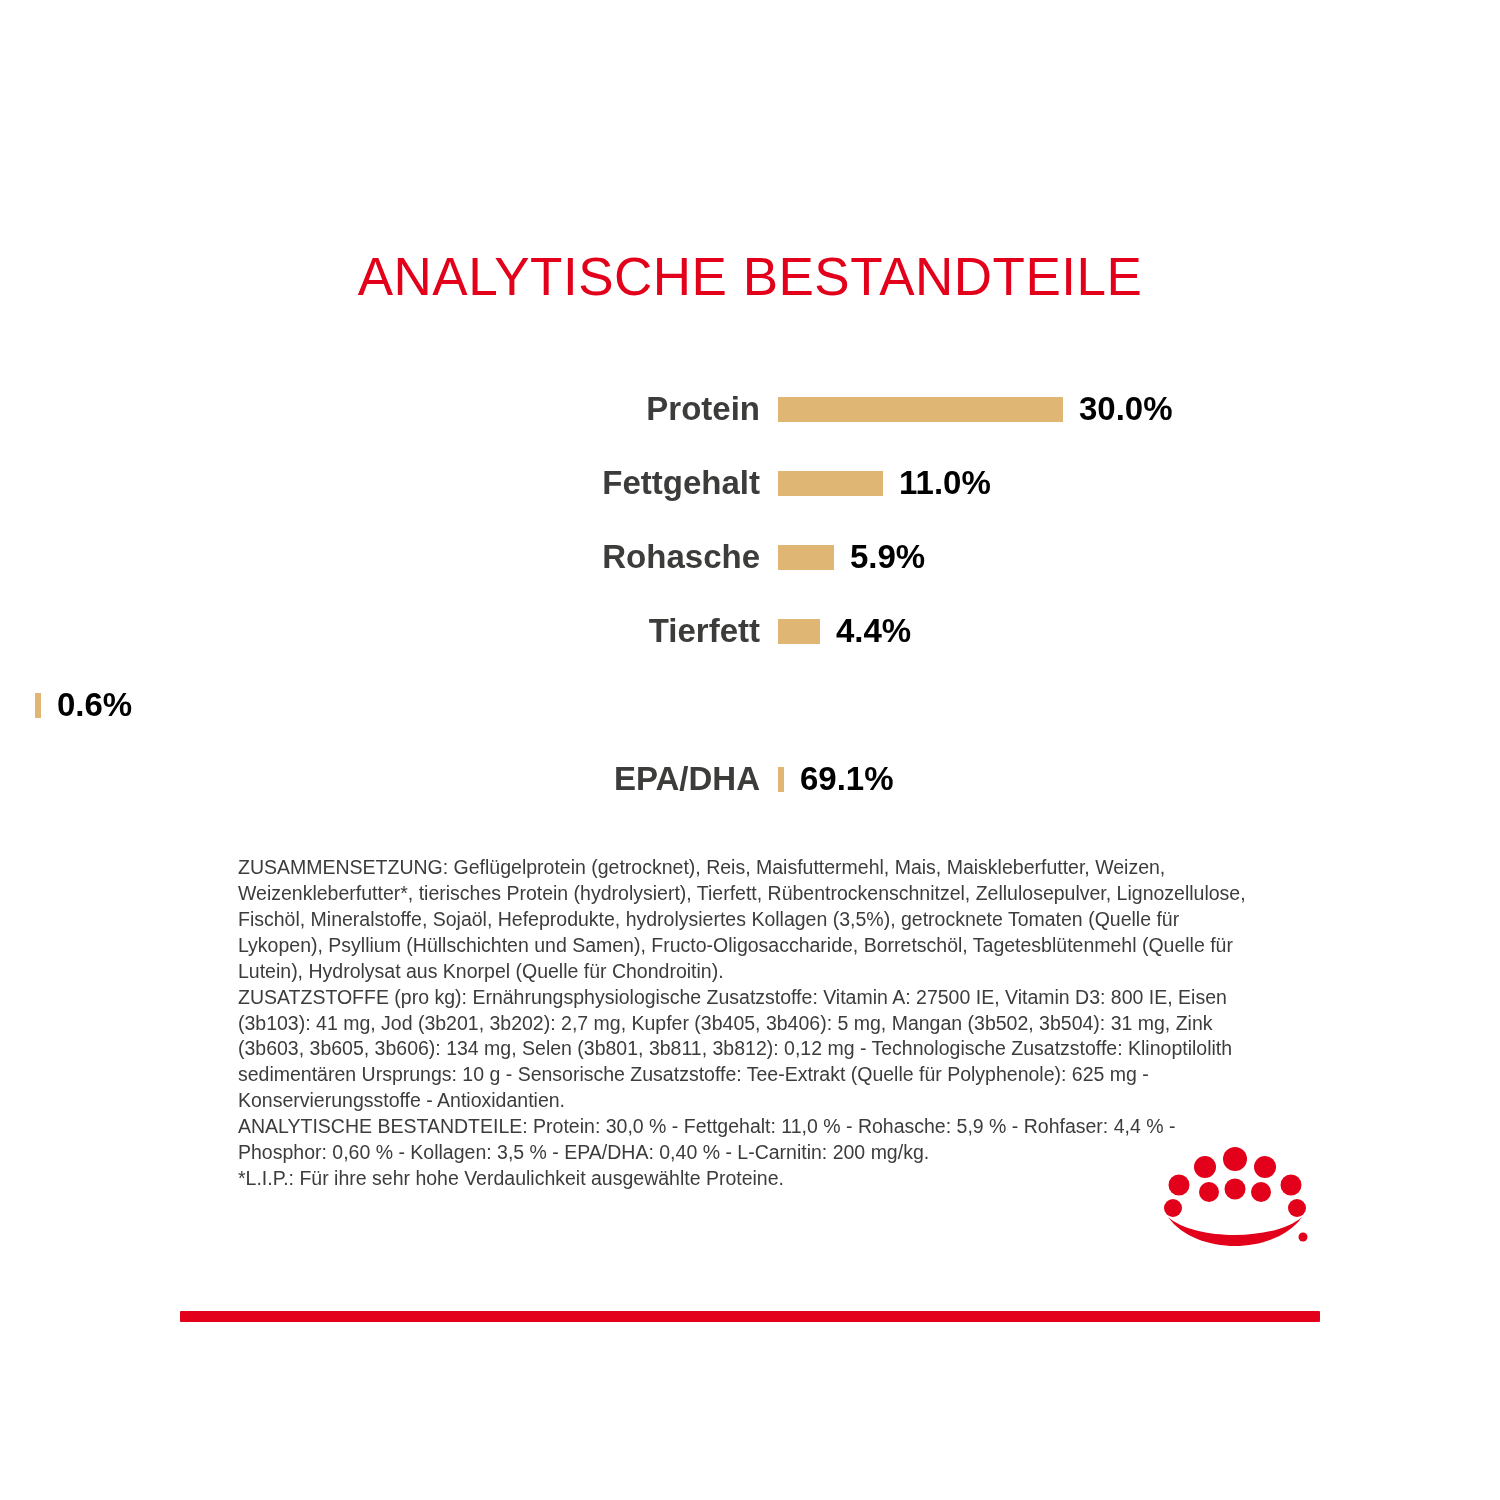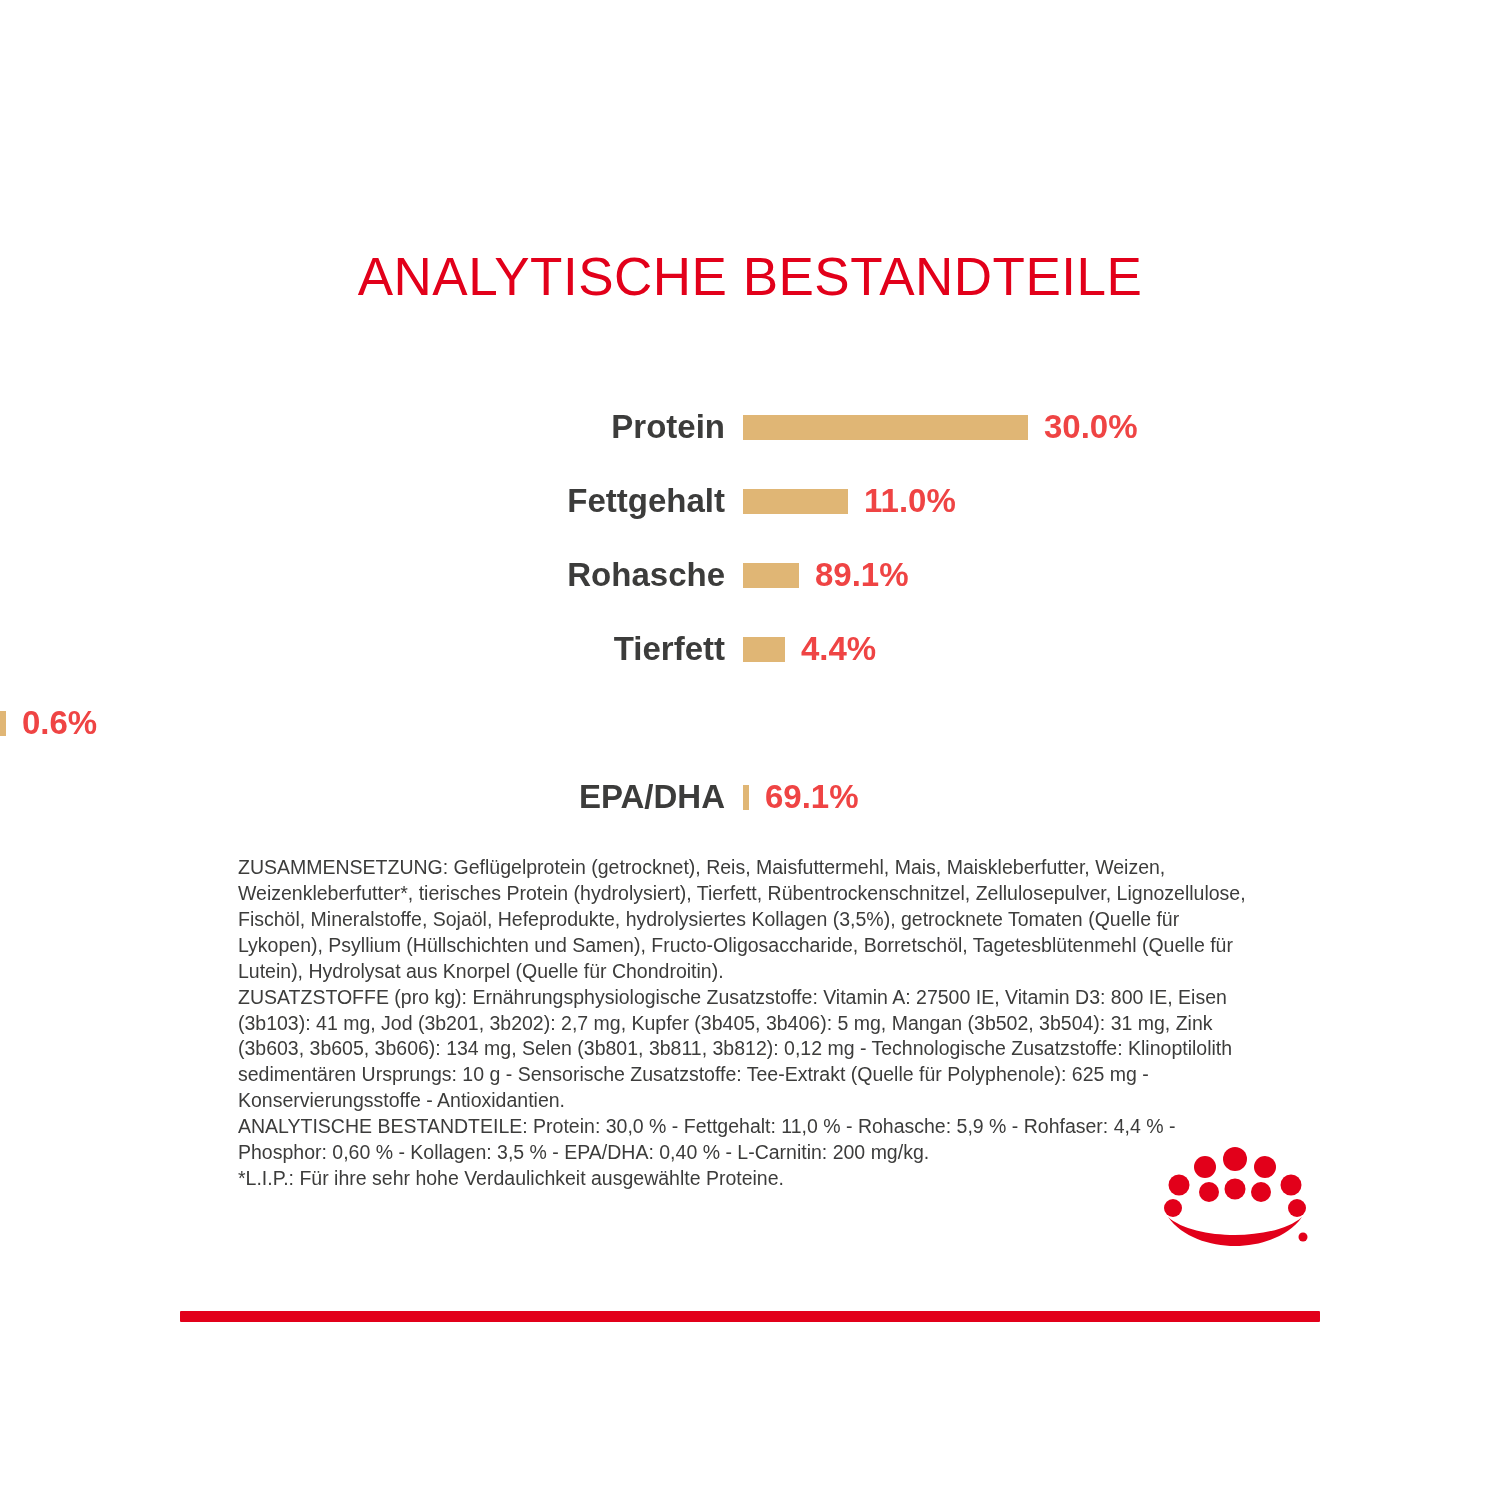--- a/index.html
+++ b/index.html
@@ -36,22 +36,23 @@
 
   
   .chart {
     position: absolute;
     top: 372px;
     left: 0;
     width: 1500px;
   }
   .row {
     display: flex;
-    align-items: flex-end;
+    align-items: center;
     height: 74px;
+    padding-left: 35px;
   }
   .row-label {
     width: 743px;
     text-align: right;
     padding-right: 18px;
     box-sizing: border-box;
     font-size: 33px;
     font-weight: bold;
     color: #3c3c3b;
     white-space: nowrap;
@@ -61,21 +62,21 @@
     align-items: center;
   }
   .bar {
     height: 25px;
     background: #e0b675;
     min-width: 5px;
   }
   .bar-value {
     font-size: 33px;
     font-weight: bold;
-    color: #ef4444;
+    color: #000000;
     margin-left: 16px;
     white-space: nowrap;
   }
 
   
   .composition {
     position: absolute;
     top: 855px;
     left: 238px;
     width: 1030px;
@@ -132,21 +133,21 @@
       <div class="bar-wrap">
         <div class="bar" style="width:105px"></div>
         <div class="bar-value">11.0%</div>
       </div>
     </div>
 
     <div class="row">
       <div class="row-label">Rohasche</div>
       <div class="bar-wrap">
         <div class="bar" style="width:56px"></div>
-        <div class="bar-value">89.1%</div>
+        <div class="bar-value">5.9%</div>
       </div>
     </div>
 
     <div class="row">
       <div class="row-label">Tierfett</div>
       <div class="bar-wrap">
         <div class="bar" style="width:42px"></div>
         <div class="bar-value">4.4%</div>
       </div>
     </div>

